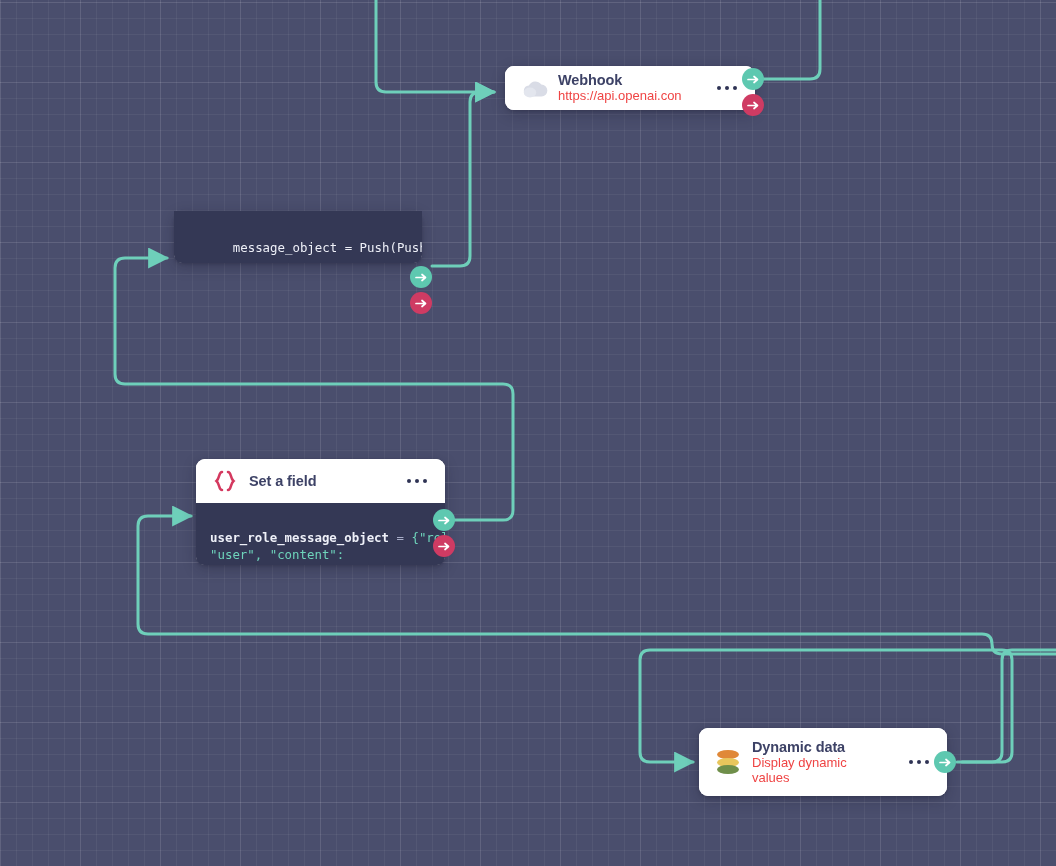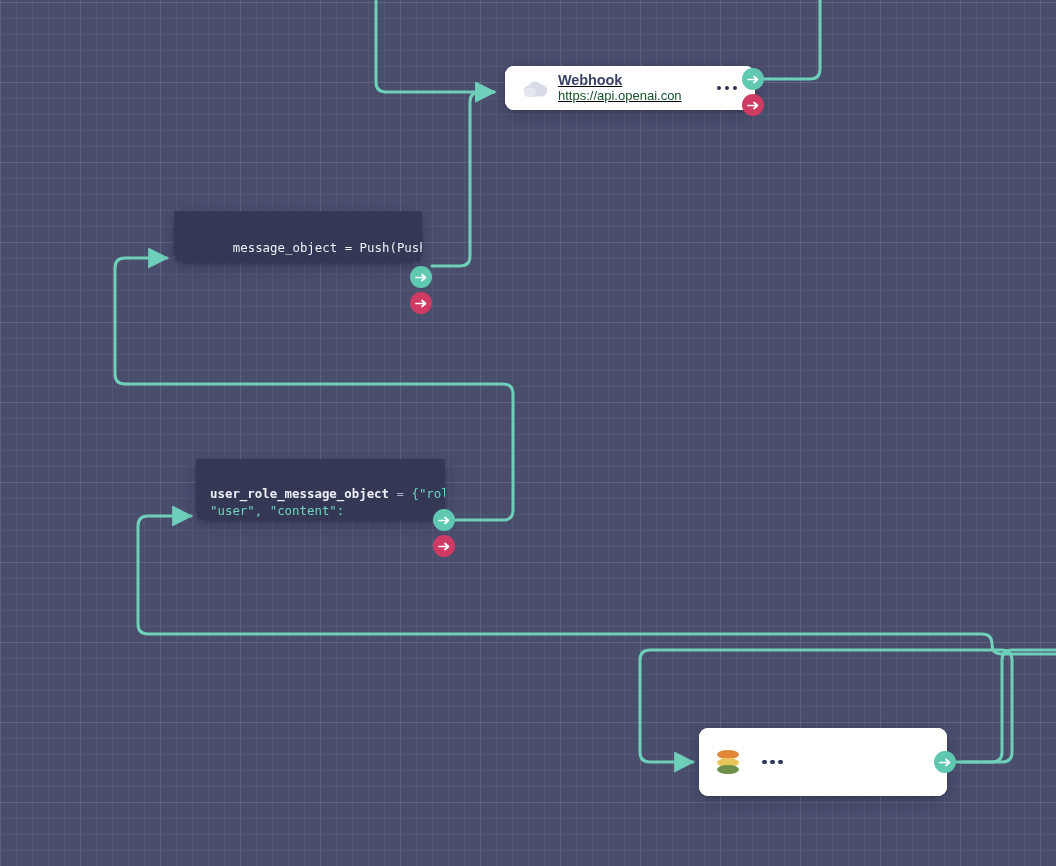--- a/index.html
+++ b/index.html
@@ -52,21 +52,21 @@
   }
 
   .node-header {
     display: flex;
     align-items: center;
     padding: 0 14px;
     height: 44px;
     background: #ffffff;
     border-radius: 9px 9px 0 0;
   }
-  .node.simple .node-header { border-radius: 9px; text-decoration: underline; }
+  .node.simple .node-header { border-radius: 9px; }
 
   .node-icon {
     width: 30px;
     min-width: 30px;
     height: 30px;
     display: flex;
     align-items: center;
     justify-content: center;
     margin-right: 9px;
   }
@@ -82,21 +82,21 @@
   .node-title {
     font-size: 14.5px;
     font-weight: bold;
     color: #3d4266;
     letter-spacing: -0.1px;
     white-space: nowrap;
   }
 
   .node-subtitle {
     font-size: 13px;
-    color: #14532d;
+    color: #ef4444;
     white-space: nowrap;
     overflow: hidden;
     line-height: 1.18;
   }
   .node-subtitle.wrap { white-space: normal; }
 
   .dots-btn {
     display: flex;
     align-items: center;
     gap: 3.5px;
@@ -229,20 +229,36 @@
       </svg>
     </div>
     <div class="port err" style="left:236px; top:81px;">
       <svg width="13" height="11" viewBox="0 0 13 11">
         <path d="M1 5.5 H10 M7 2.5 L10.5 5.5 L7 8.5" stroke="#fff" stroke-width="1.7" fill="none" stroke-linecap="round" stroke-linejoin="round"></path>
       </svg>
     </div>
   </div>
 
   <div class="node" id="node-setfield" style="left:196px; top:459px; width:249px;">
+    <div class="node-header">
+      <div class="node-icon">
+        <svg width="26" height="22" viewBox="0 0 26 22">
+          <path d="M10 2 C6.5 2 8 8 4.5 11 C8 14 6.5 20 10 20" stroke="#d4395f" stroke-width="2.6" fill="none" stroke-linecap="round"></path>
+          <path d="M16 2 C19.5 2 18 8 21.5 11 C18 14 19.5 20 16 20" stroke="#d4395f" stroke-width="2.6" fill="none" stroke-linecap="round"></path>
+        </svg>
+      </div>
+      <div class="node-titles">
+        <div class="node-title">Set a field</div>
+      </div>
+      <div class="dots-btn">
+        <span></span>
+        <span></span>
+        <span></span>
+      </div>
+    </div>
     <div class="node-code" style="height:62px; padding-top:8px;">
 <span style="font-weight:bold;margin-top:36px;">user_role_message_object</span><span class="tok-op"> = </span><span class="tok-str">{"rol</span>
 <span class="tok-str">"user", "content":</span>
 <span class="tok-str">"@user_text"}</span></div>
     <div class="port ok" style="left:237px; top:50px;">
       <svg width="13" height="11" viewBox="0 0 13 11">
         <path d="M1 5.5 H10 M7 2.5 L10.5 5.5 L7 8.5" stroke="#fff" stroke-width="1.7" fill="none" stroke-linecap="round" stroke-linejoin="round"></path>
       </svg>
     </div>
     <div class="port err" style="left:237px; top:76px;">
@@ -254,20 +270,24 @@
 
   <div class="node simple" id="node-dynamicdata" style="left:699px; top:728px; width:248px; height:68px;">
     <div class="node-header" style="height:68px; align-items:center;">
       <div class="node-icon">
         <div class="db-icon">
           <div class="db-layer" style="top:1px; background:#e08838;"></div>
           <div class="db-layer" style="top:9px; background:#e8c65c;"></div>
           <div class="db-layer" style="top:16px; background:#6f8f4a;"></div>
         </div>
       </div>
+      <div class="node-titles">
+        <div class="node-title">Dynamic data</div>
+        <div class="node-subtitle wrap" style="max-width:108px;">Display dynamic values</div>
+      </div>
       <div class="dots-btn">
         <span></span>
         <span></span>
         <span></span>
       </div>
     </div>
     <div class="port ok" style="left:235px; top:23px;">
       <svg width="13" height="11" viewBox="0 0 13 11">
         <path d="M1 5.5 H10 M7 2.5 L10.5 5.5 L7 8.5" stroke="#fff" stroke-width="1.7" fill="none" stroke-linecap="round" stroke-linejoin="round"></path>
       </svg>

